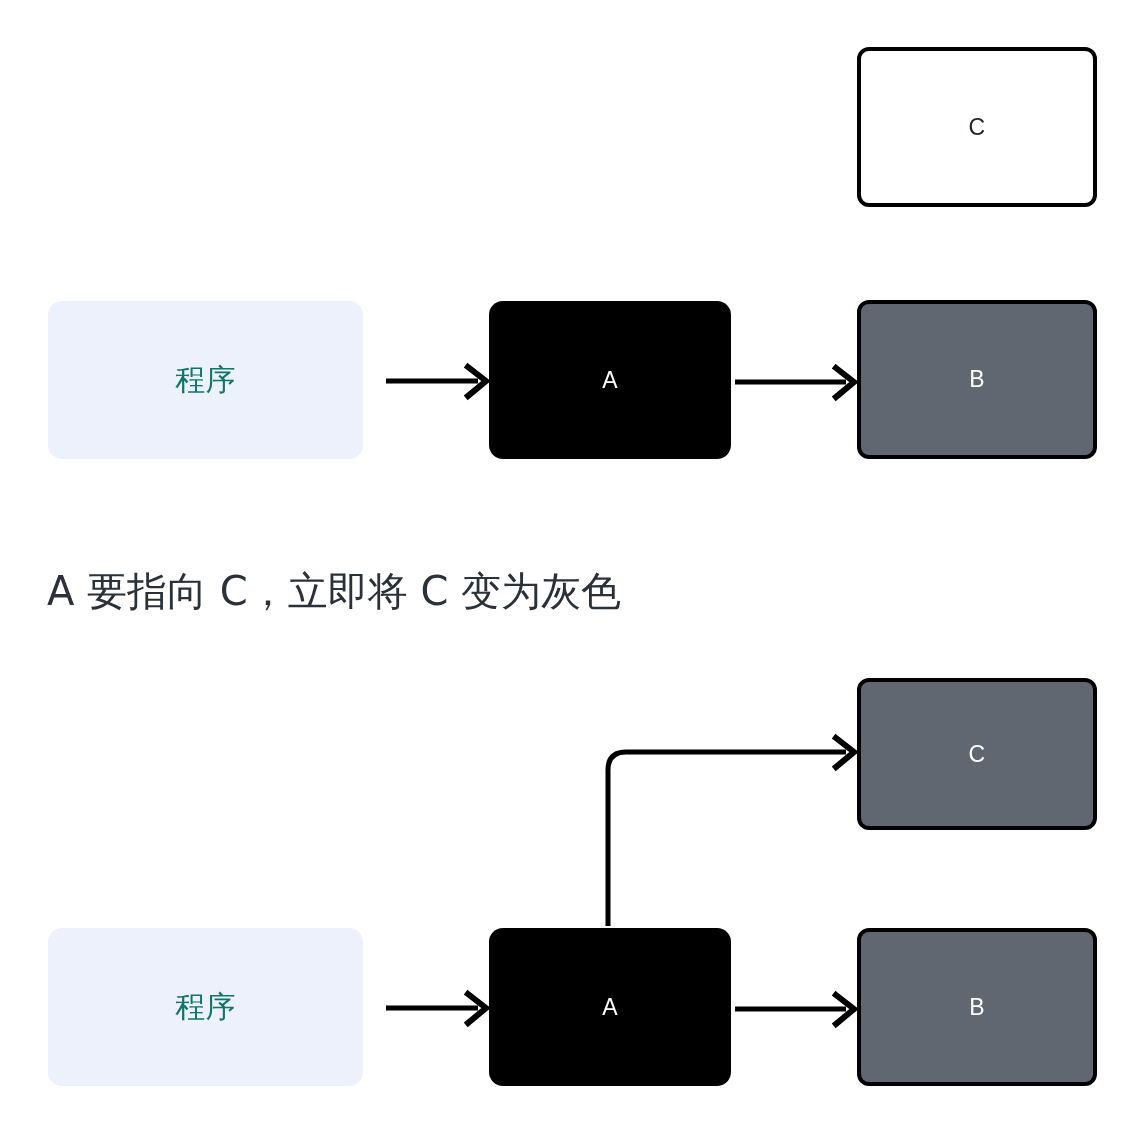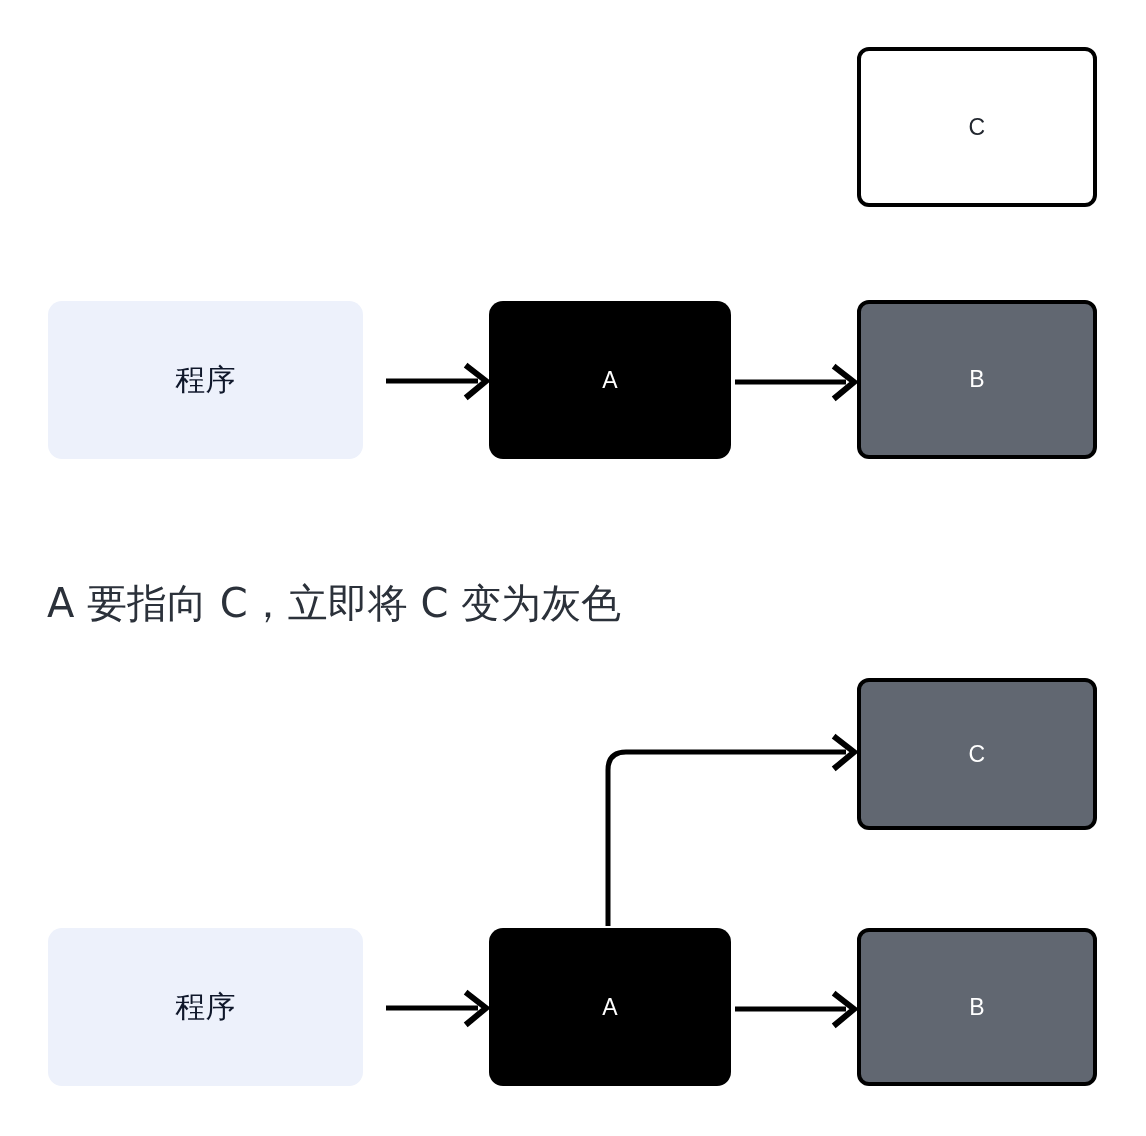--- a/index.html
+++ b/index.html
@@ -53,33 +53,32 @@
     border: 4px solid #000000;
   }
   .node.gray-box .node-label { color: #ffffff; }
 
   .node.soft-box {
     background: #edf1fb;
     border: none;
     border-radius: 14px;
   }
   .node.soft-box .node-label {
-    color: #0f172a;
+    color: #0f766e;
     font-size: 30px;
     font-family: "DejaVu Sans", "Liberation Sans", sans-serif;
   }
 
   .caption {
     position: absolute;
     color: #2b313a;
     font-size: 40px;
     line-height: 1.15;
     white-space: nowrap;
     font-family: "DejaVu Sans", "Liberation Sans", sans-serif;
-    margin-top: 12px;
   }
 
   svg.edge-layer {
     position: absolute;
     left: 0;
     top: 0;
     width: 1146px;
     height: 1136px;
     pointer-events: none;
   }

